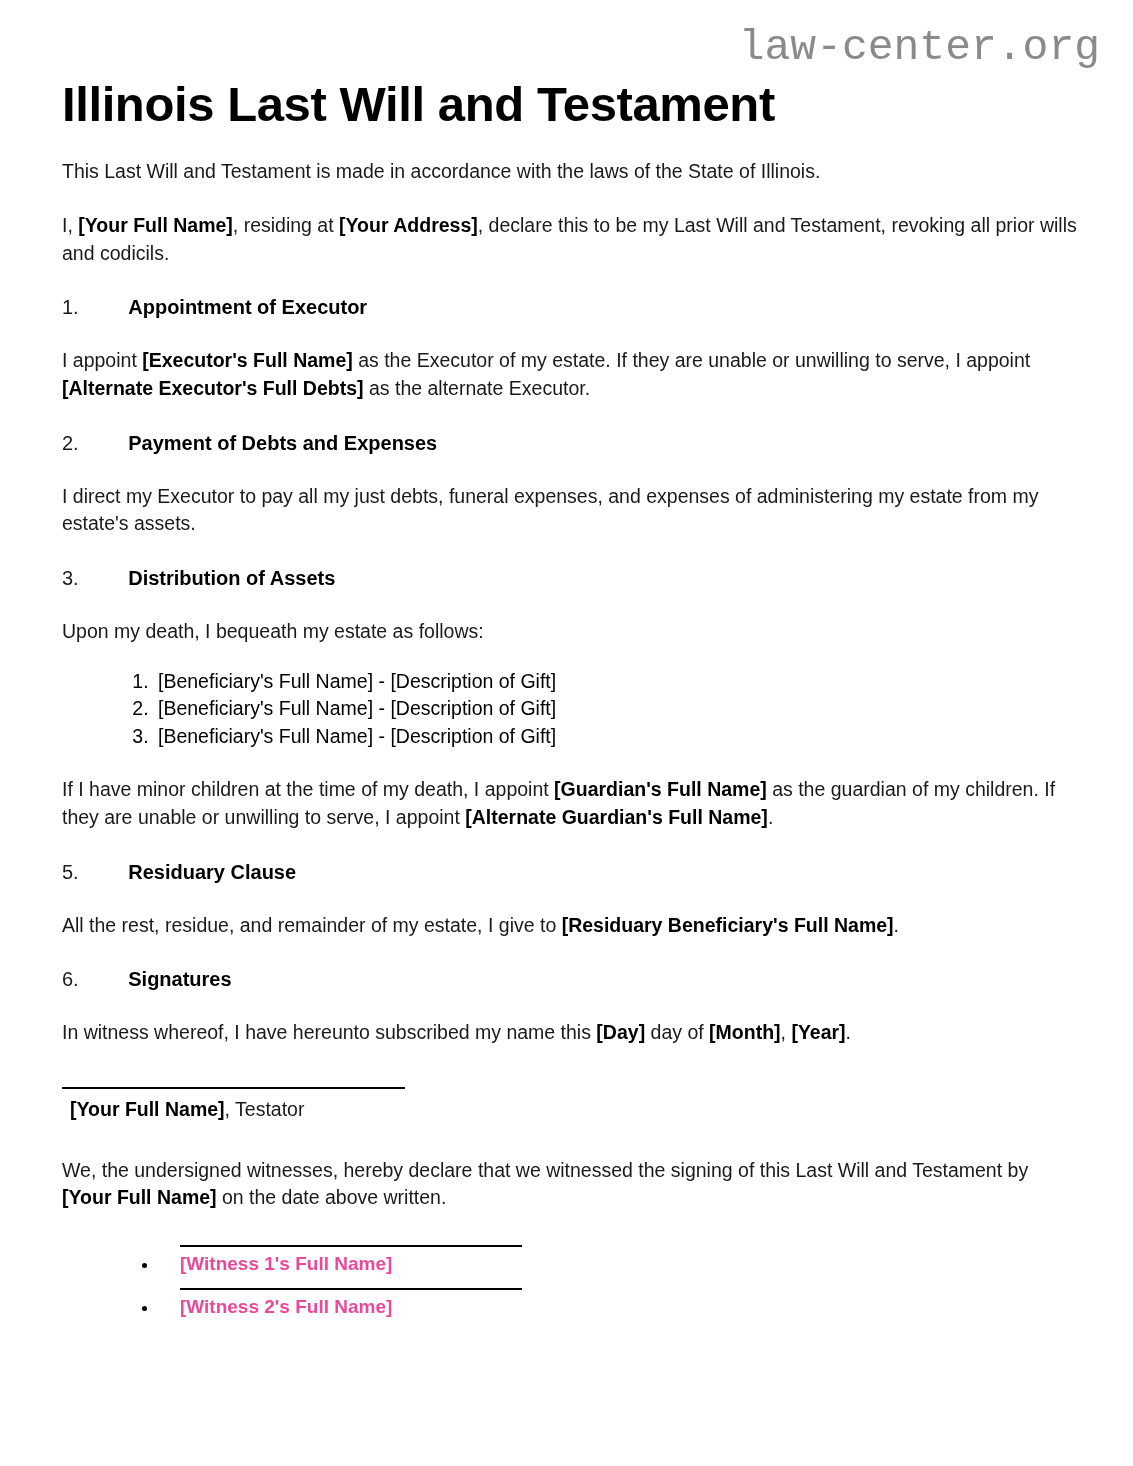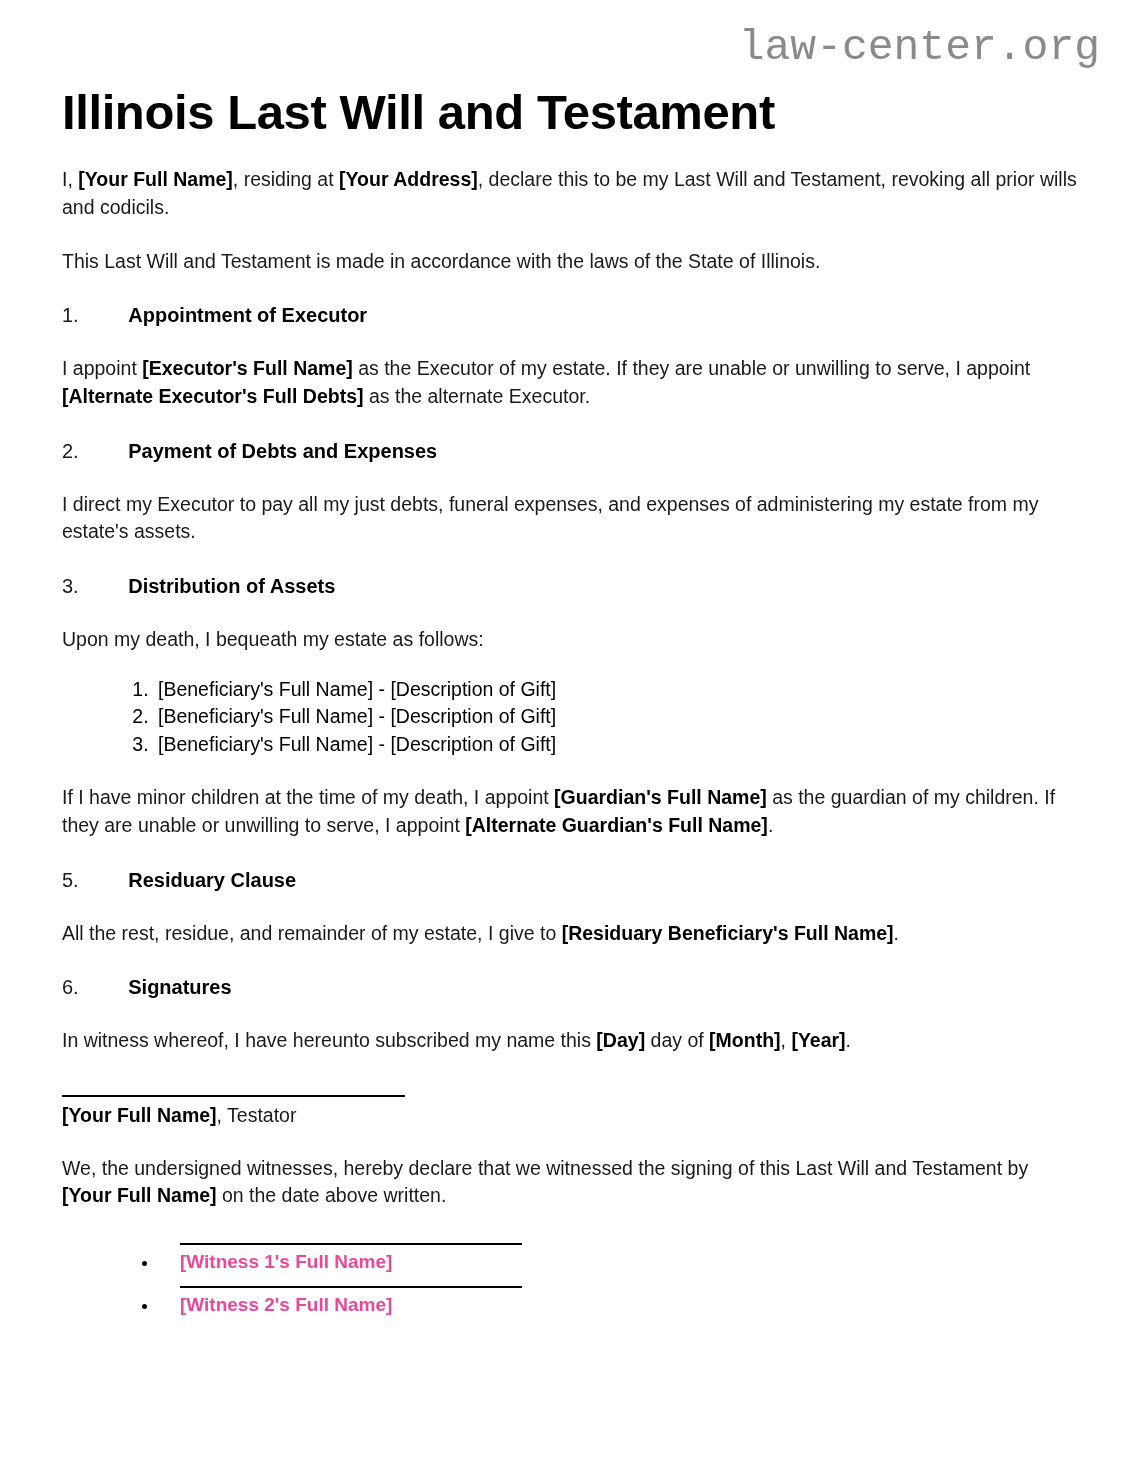--- a/index.html
+++ b/index.html
@@ -13,21 +13,21 @@
     height: 1466px;
     position: relative;
     overflow: hidden;
     font-family: "Liberation Sans", "DejaVu Sans", sans-serif;
     color: #000000;
     -webkit-font-smoothing: antialiased;
   }
 
   .page {
     position: relative;
-    padding: 12px 33px 0 62px;
+    padding: 4px 33px 0 62px;
     box-sizing: border-box;
     width: 1133px;
   }
 
   
   .watermark {
     position: absolute;
     top: 26px;
     right: 33px;
     font-family: "Liberation Mono", "DejaVu Sans Mono", monospace;
@@ -105,21 +105,21 @@
     padding-top: 40px;
   }
   .sig-rule {
     width: 343px;
     height: 0;
     border: 0;
     border-top: 2px solid #000;
     margin: 0 0 6px 0;
   }
   .sig-caption {
-    margin: 0;
+    margin: 8px;
     font-size: 19.5px;
     line-height: 1.3;
     color: #1a1a1a;
   }
 
   
   ul.witness-list {
     margin: 0;
     padding-top: 22px;
     padding-left: 96px;
@@ -147,23 +147,23 @@
 </style>
 </head>
 <body>
 
 <div class="page">
 
   <div class="watermark">law-center.org</div>
 
   <h1 class="doc-title">Illinois Last Will and Testament</h1>
 
+  <p class="body">This Last Will and Testament is made in accordance with the laws of the State of Illinois.</p>
+
   <p class="body"><span>I, </span><b>[Your Full Name]</b><span>, residing at </span><b>[Your Address]</b><span>, declare this to be my Last Will and Testament, revoking all prior wills and codicils.</span></p>
-
-  <p class="body">This Last Will and Testament is made in accordance with the laws of the State of Illinois.</p>
 
   <p class="section-heading"><span class="num">1.</span> <span class="htext">Appointment of Executor</span></p>
   <p class="body"><span>I appoint </span><b>[Executor's Full Name]</b><span> as the Executor of my estate. If they are unable or unwilling to serve, I appoint </span><b>[Alternate Executor's Full Debts]</b><span> as the alternate Executor.</span></p>
 
   <p class="section-heading"><span class="num">2.</span> <span class="htext">Payment of Debts and Expenses</span></p>
   <p class="body">I direct my Executor to pay all my just debts, funeral expenses, and expenses of administering my estate from my estate's assets.</p>
 
   <p class="section-heading"><span class="num">3.</span> <span class="htext">Distribution of Assets</span></p>
   <p class="body">Upon my death, I bequeath my estate as follows:</p>
 

